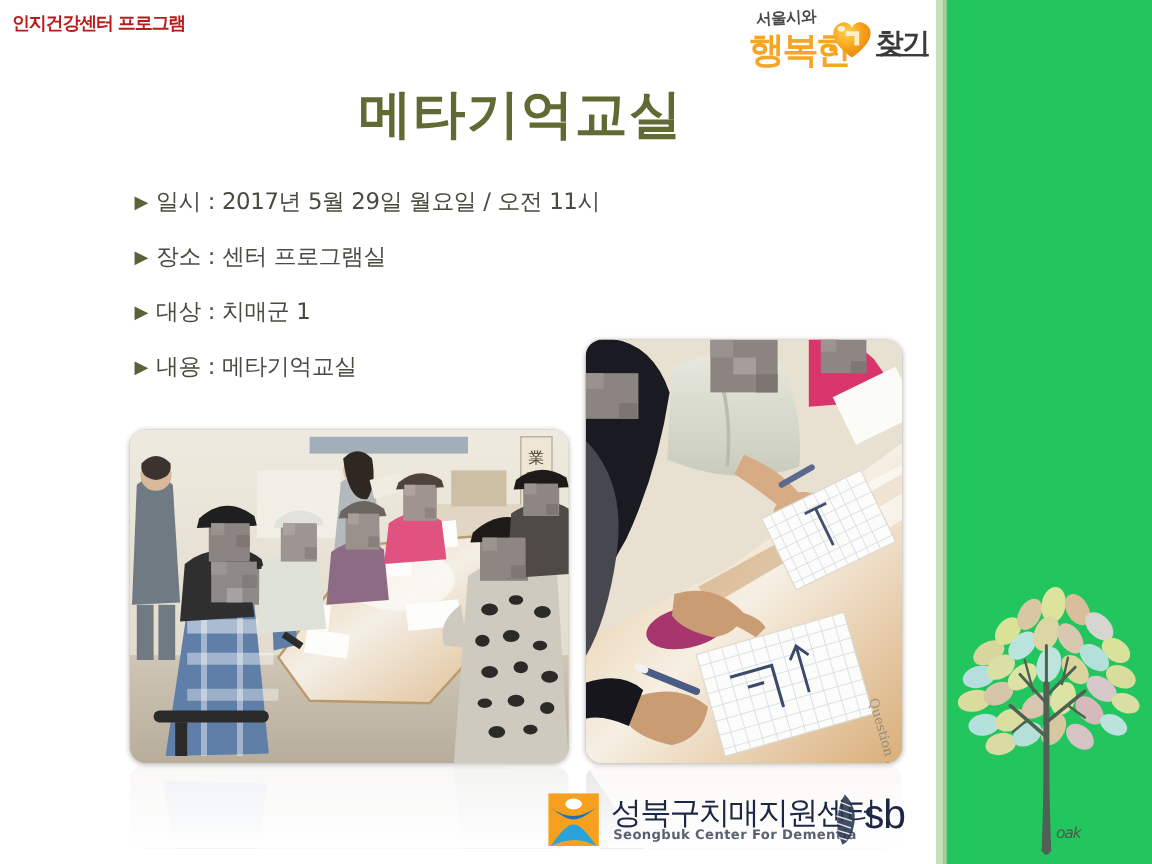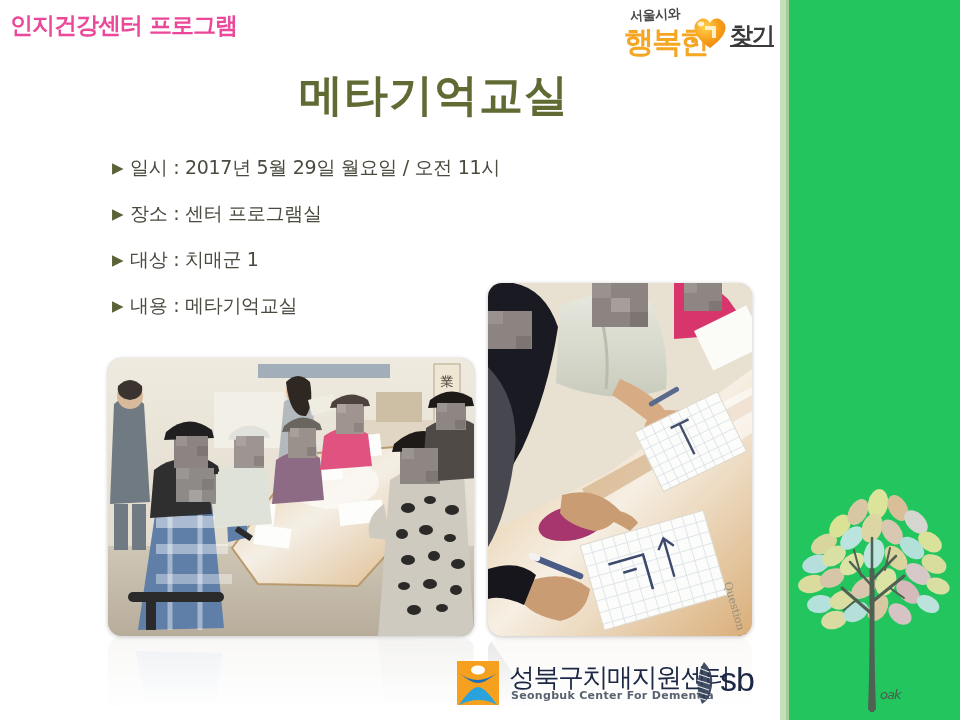--- a/index.html
+++ b/index.html
@@ -64,23 +64,23 @@
     color: #4b5c4a;
     letter-spacing: -1px;
     font-style: italic;
   }
 
   
   .header-title {
     position: absolute;
     left: 10px;
     top: 10px;
-    font-size: 23px;
+    font-size: 15px;
     font-weight: bold;
-    color: #ec4899;
+    color: #b91c1c;
     letter-spacing: -1px;
     white-space: nowrap;
   }
 
   
   .seoul-logo {
     position: absolute;
     left: 622px;
     top: 6px;
     width: 156px;

